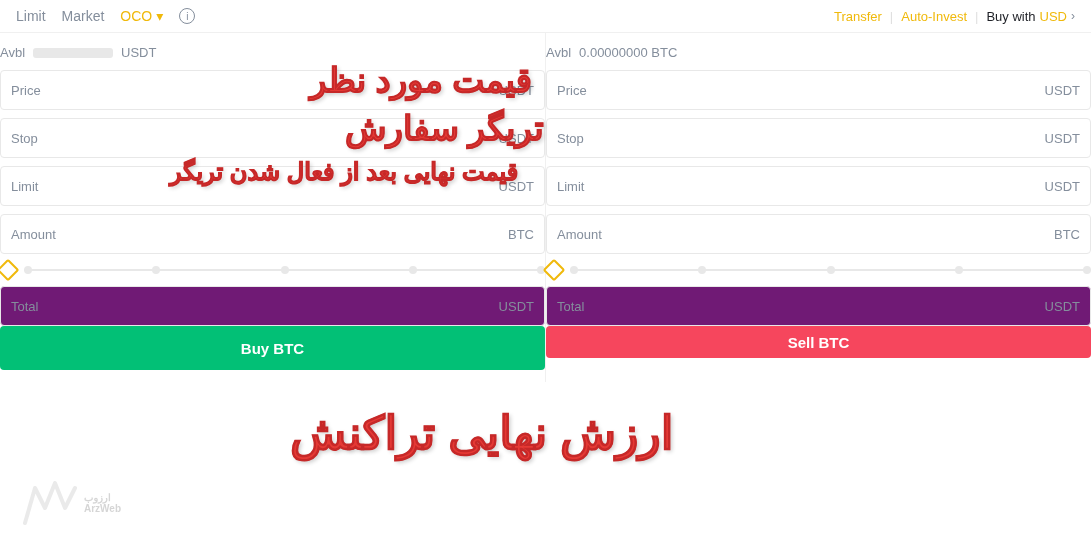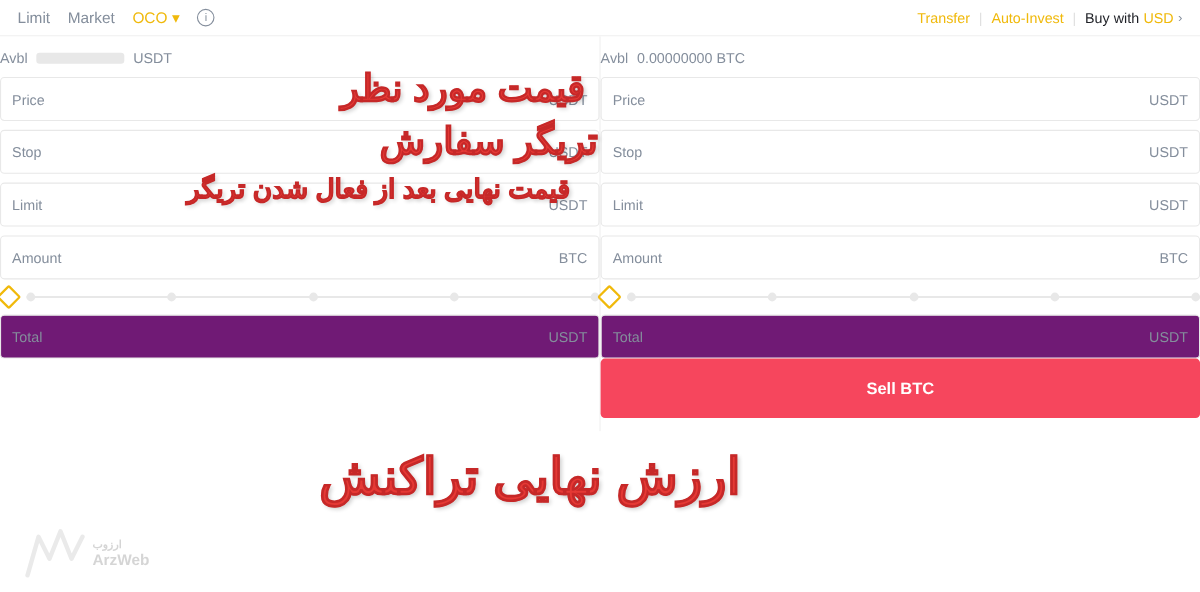--- a/index.html
+++ b/index.html
@@ -208,21 +208,21 @@
       color: #fff;
       border: none;
       border-radius: 4px;
       font-size: 15px;
       font-weight: 600;
       cursor: pointer;
     }
 
     .sell-btn {
       width: 100%;
-      height: 54px;
+      height: 32px;
       background: #f6465d;
       color: #fff;
       border: none;
       border-radius: 4px;
       font-size: 15px;
       font-weight: 600;
       cursor: pointer;
     }
 
     
@@ -326,20 +326,21 @@
           <div class="slider-dot"></div>
         </div>
       </div>
     </div>
 
     <div class="total-row">
       <span class="input-label">Total</span>
       <span class="input-unit">USDT</span>
     </div>
 
+    <button class="buy-btn">Buy BTC</button>
   </div>
 
   <div class="panel">
     <div class="avbl-row">
       <span>Avbl</span>
       <span>0.00000000 BTC</span>
     </div>
 
     <div class="input-row">
       <span class="input-label">Price</span>
@@ -390,16 +391,16 @@
   <span class="annotation" style="top: 406px; left: 290px; font-size: 46px;">ارزش نهایی تراکنش</span>
 </div>
 
 <div class="watermark">
   <div style="display:flex;align-items:center;gap:4px;">
     <svg width="60" height="50" viewBox="0 0 60 50" style="opacity:0.5">
       <polyline points="5,45 15,10 25,30 35,5 45,30 55,10" stroke="#888" stroke-width="4" fill="none" stroke-linejoin="round" stroke-linecap="round"></polyline>
     </svg>
     <div>
       <div style="font-size:10px;color:#888;font-weight:700;">ارزوب</div>
-      <div style="font-size:14px;color:#888;font-weight:700;">ArzWeb</div>
+      <div style="font-size:10px;color:#888;font-weight:700;">ArzWeb</div>
     </div>
   </div>
 </div>
 
 </body></html>

